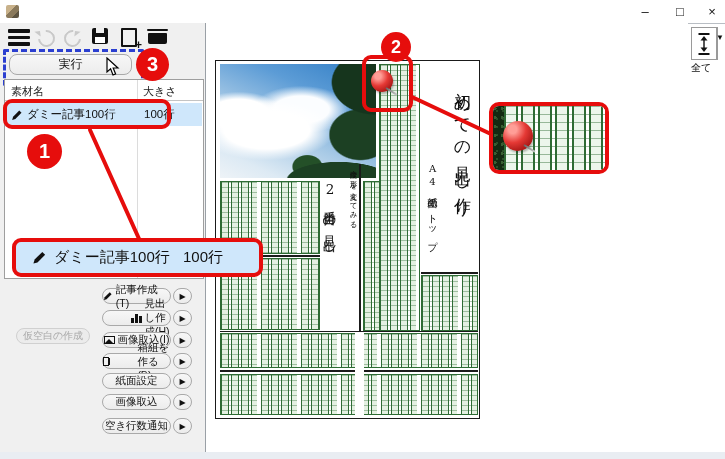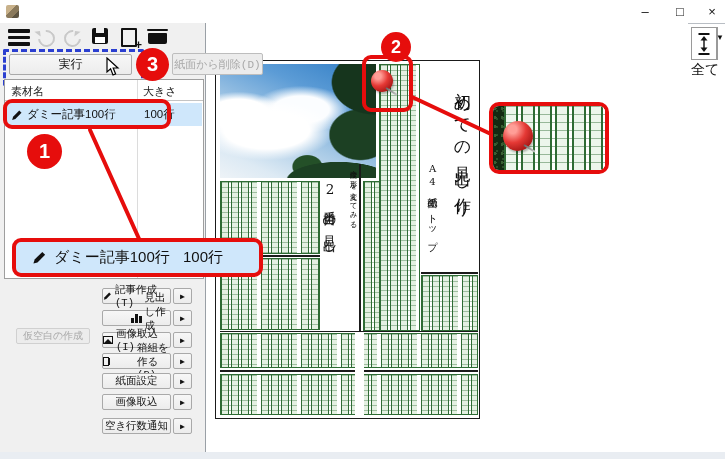--- a/index.html
+++ b/index.html
@@ -31,21 +31,21 @@
   .icon-redo .arrowhead{right:-2px;top:-3px;border-bottom-color:#c9c9c9;transform:rotate(-38deg);}
   .icon-save{left:92px;top:28px;width:16px;height:16px;background:#111;border-radius:2px;}
   .icon-save:before{content:"";position:absolute;left:4px;top:0;width:8px;height:5px;background:#f0f0f0;}
   .icon-save:after{content:"";position:absolute;left:3px;bottom:1px;width:10px;height:6px;background:#fff;}
   .icon-doc{left:121px;top:28px;width:12px;height:15px;border:2px solid #111;border-radius:1px;}
   .icon-doc:after{content:"+";position:absolute;right:-7px;bottom:-7px;font-size:12px;font-weight:bold;color:#111;}
   .icon-tray{left:148px;top:33px;width:19px;height:11px;background:#111;border-radius:1px 1px 2px 2px;}
   .icon-tray:before{content:"";position:absolute;left:-1px;top:-4.5px;width:21px;height:2.8px;background:#111;border-radius:1px;}
   
   .btn{box-sizing:border-box;border:1px solid #a9a9a9;background:linear-gradient(#f7f7f7,#ececec);
-       display:flex;align-items:center;justify-content:center;font-size:11px;color:#111;border-radius:2px;font-family:Liberation Mono, monospace;}
+       display:flex;align-items:center;justify-content:center;font-size:11px;color:#111;border-radius:8px;}
   .btn.disabled{color:#a8a8a8;background:#ececec;border-color:#bdbdbd;}
   .marquee{border:3px dashed #2b3fd0;border-radius:2px;}
   .actbtn{font-size:10.5px;gap:3px;}
   .arrbtn{font-size:8px;}
   
   .table{left:4px;top:79px;width:200px;height:200px;background:#fff;border:1px solid #9e9e9e;box-sizing:border-box;}
   .thead{position:absolute;left:0;top:0;right:0;height:20px;border-bottom:1px solid #c4c4c4;font-size:11px;color:#222;}
   .colline{position:absolute;left:132px;top:0;bottom:0;width:1px;background:#dcdcdc;}
   .trow{position:absolute;left:1px;top:23px;width:196px;height:23px;background:#cfe7fb;
         display:flex;align-items:center;font-size:11.5px;color:#111;}
@@ -91,21 +91,21 @@
   .pin{border-radius:50%;background:radial-gradient(circle at 32% 28%, #ff9e97 0 14%, #e53935 45%, #7e0000 100%);
        box-shadow:1px 2px 2px rgba(0,0,0,.25);}
   .pin:after{content:"";position:absolute;left:70%;top:78%;width:13px;height:2px;
              background:linear-gradient(90deg,#666,#c9c9c9);transform:rotate(32deg);transform-origin:left center;}
   svg.lines{position:absolute;left:0;top:0;pointer-events:none;}
   
   .fitbtn{left:691px;top:27px;width:26px;height:33px;background:#fff;border:1px solid #9a9a9a;box-sizing:border-box;
           display:flex;align-items:center;justify-content:center;}
   .vsep{left:717px;top:27px;width:1px;height:33px;background:#9a9a9a;}
   .ddown{left:716px;top:33px;font-size:8px;color:#111;}
-  .fitlabel{left:691px;top:61px;font-size:14px;color:#111;}
+  .fitlabel{left:691px;top:61px;font-size:10px;color:#111;}
   .gridbtn{left:690px;top:113px;width:30px;height:52px;background:#d7eafc;border:1px solid #86b9e0;border-radius:2px;
            box-sizing:border-box;display:flex;flex-direction:column;align-items:center;justify-content:flex-start;padding-top:6px;gap:4px;}
   .gridicon{display:flex;gap:2px;}
   .gridicon i{display:block;width:7px;height:20px;border:1px solid #33691e;box-sizing:border-box;
      background:repeating-linear-gradient(180deg,#9ccc65 0 3px,#558b2f 3px 4px);}
   .gridlabel{font-size:9px;color:#111;}
   .cursor{pointer-events:none;}
 </style>
 </head>
 <body>
@@ -139,23 +139,20 @@
   <div class="abs icon-tray"></div>
 
   <div class="abs marquee" style="left:3px;top:49px;width:135px;height:31px;"></div>
   <div class="abs btn" style="left:9px;top:54px;width:123px;height:21px;font-size:12px;">
     <span>実行</span>
   </div>
   <svg class="abs cursor" style="left:106px;top:57px;z-index:60;" width="14" height="20">
     <path d="M1 1 L1 15 L4.6 11.8 L7 18 L9.6 17 L7.2 11 L12 11 Z" fill="#fff" stroke="#000" stroke-width="1.2"></path>
   </svg>
 
-  <div class="abs btn disabled" style="left:172px;top:53px;width:91px;height:22px;z-index:5;">
-    <span>紙面から削除(D)</span>
-  </div>
 
   <div class="abs table">
     <div class="colline"></div>
     <div class="thead">
       <span style="position:absolute;left:6px;top:4px;text-align:right;">素材名</span>
       <span style="position:absolute;left:138px;top:4px;">大きさ</span>
     </div>
     <div class="trow">
       <svg class="pencil" style="margin-left:5px;" width="12" height="12" viewBox="0 0 16 16">
         <path d="M1.5 14.5 L2.8 10.2 L11 2 L14 5 L5.8 13.2 Z" fill="#111"></path>

